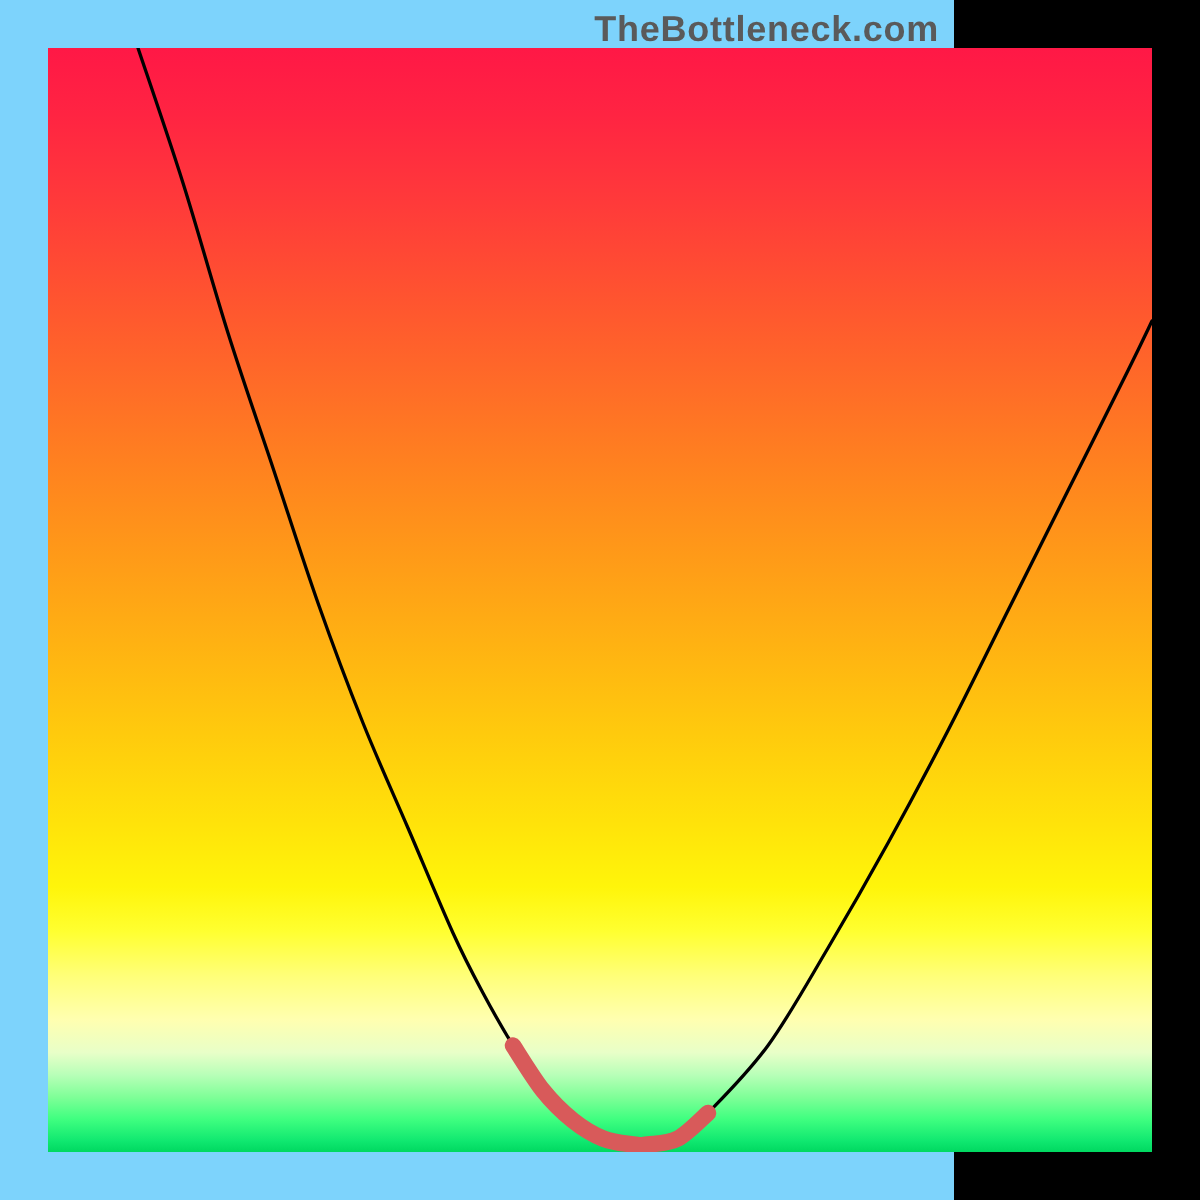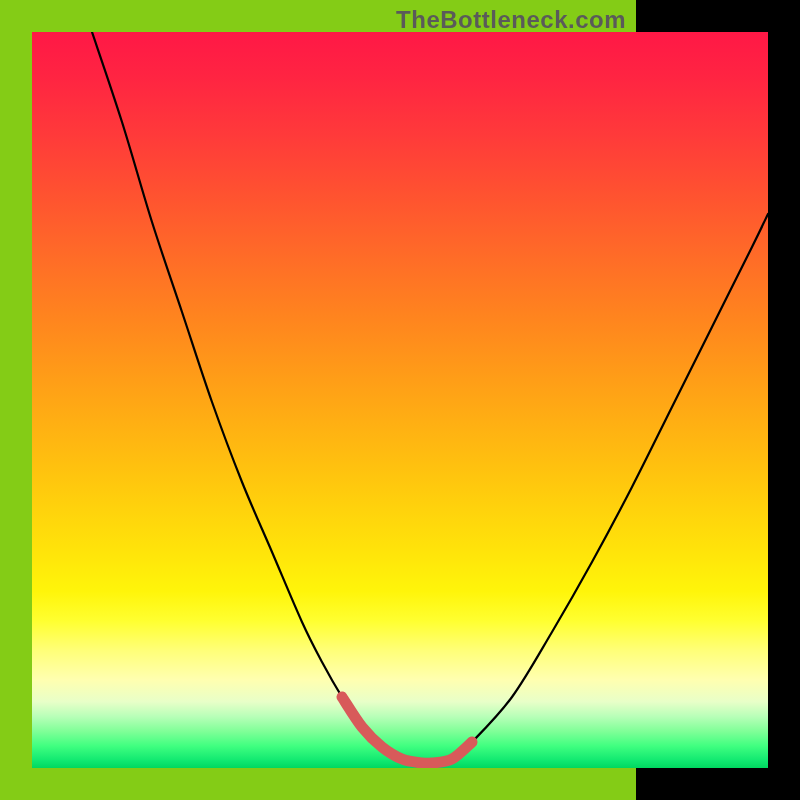--- a/index.html
+++ b/index.html
@@ -1,16 +1,16 @@
 <!DOCTYPE html>
 <html><head>
 <meta charset="utf-8">
 <style>
 html,body{margin:0;padding:0;width:800px;height:800px;overflow:hidden;background:#000;font-family:Arial,Helvetica,sans-serif}
-.frame{position:absolute;left:0;top:0;width:636px;height:800px;background:#84cc16}
+.frame{position:absolute;left:0;top:0;width:636px;height:800px;background:#7dd3fc}
 .plot{position:absolute;left:32px;top:32px;width:736px;height:736px;
 background:linear-gradient(to bottom,
  #ff1846 0%,
  #ff2442 6%,
  #ff3a3a 14%,
  #ff5230 22%,
  #ff6a28 30%,
  #ff821f 38%,
  #ff9a18 46%,
  #ffb212 54%,

